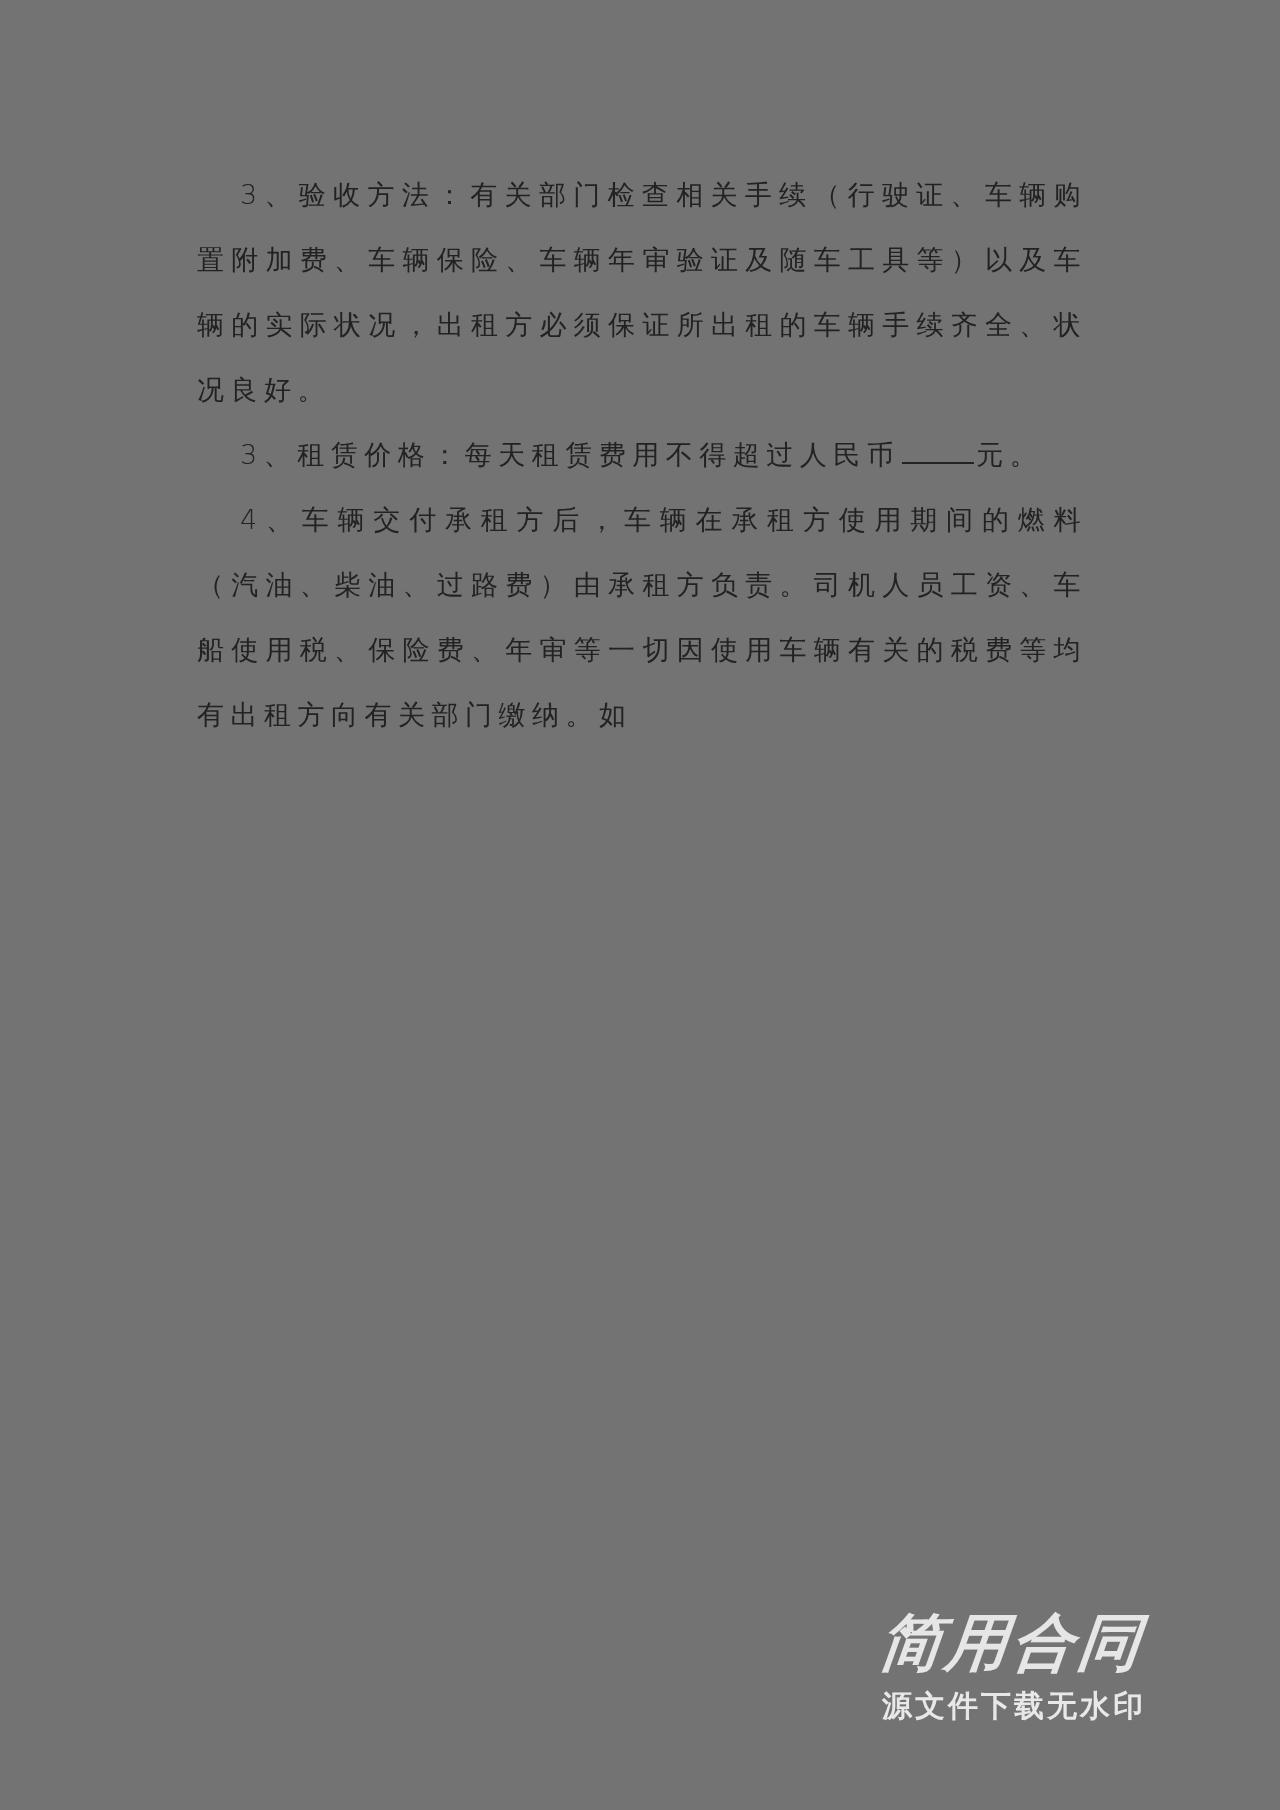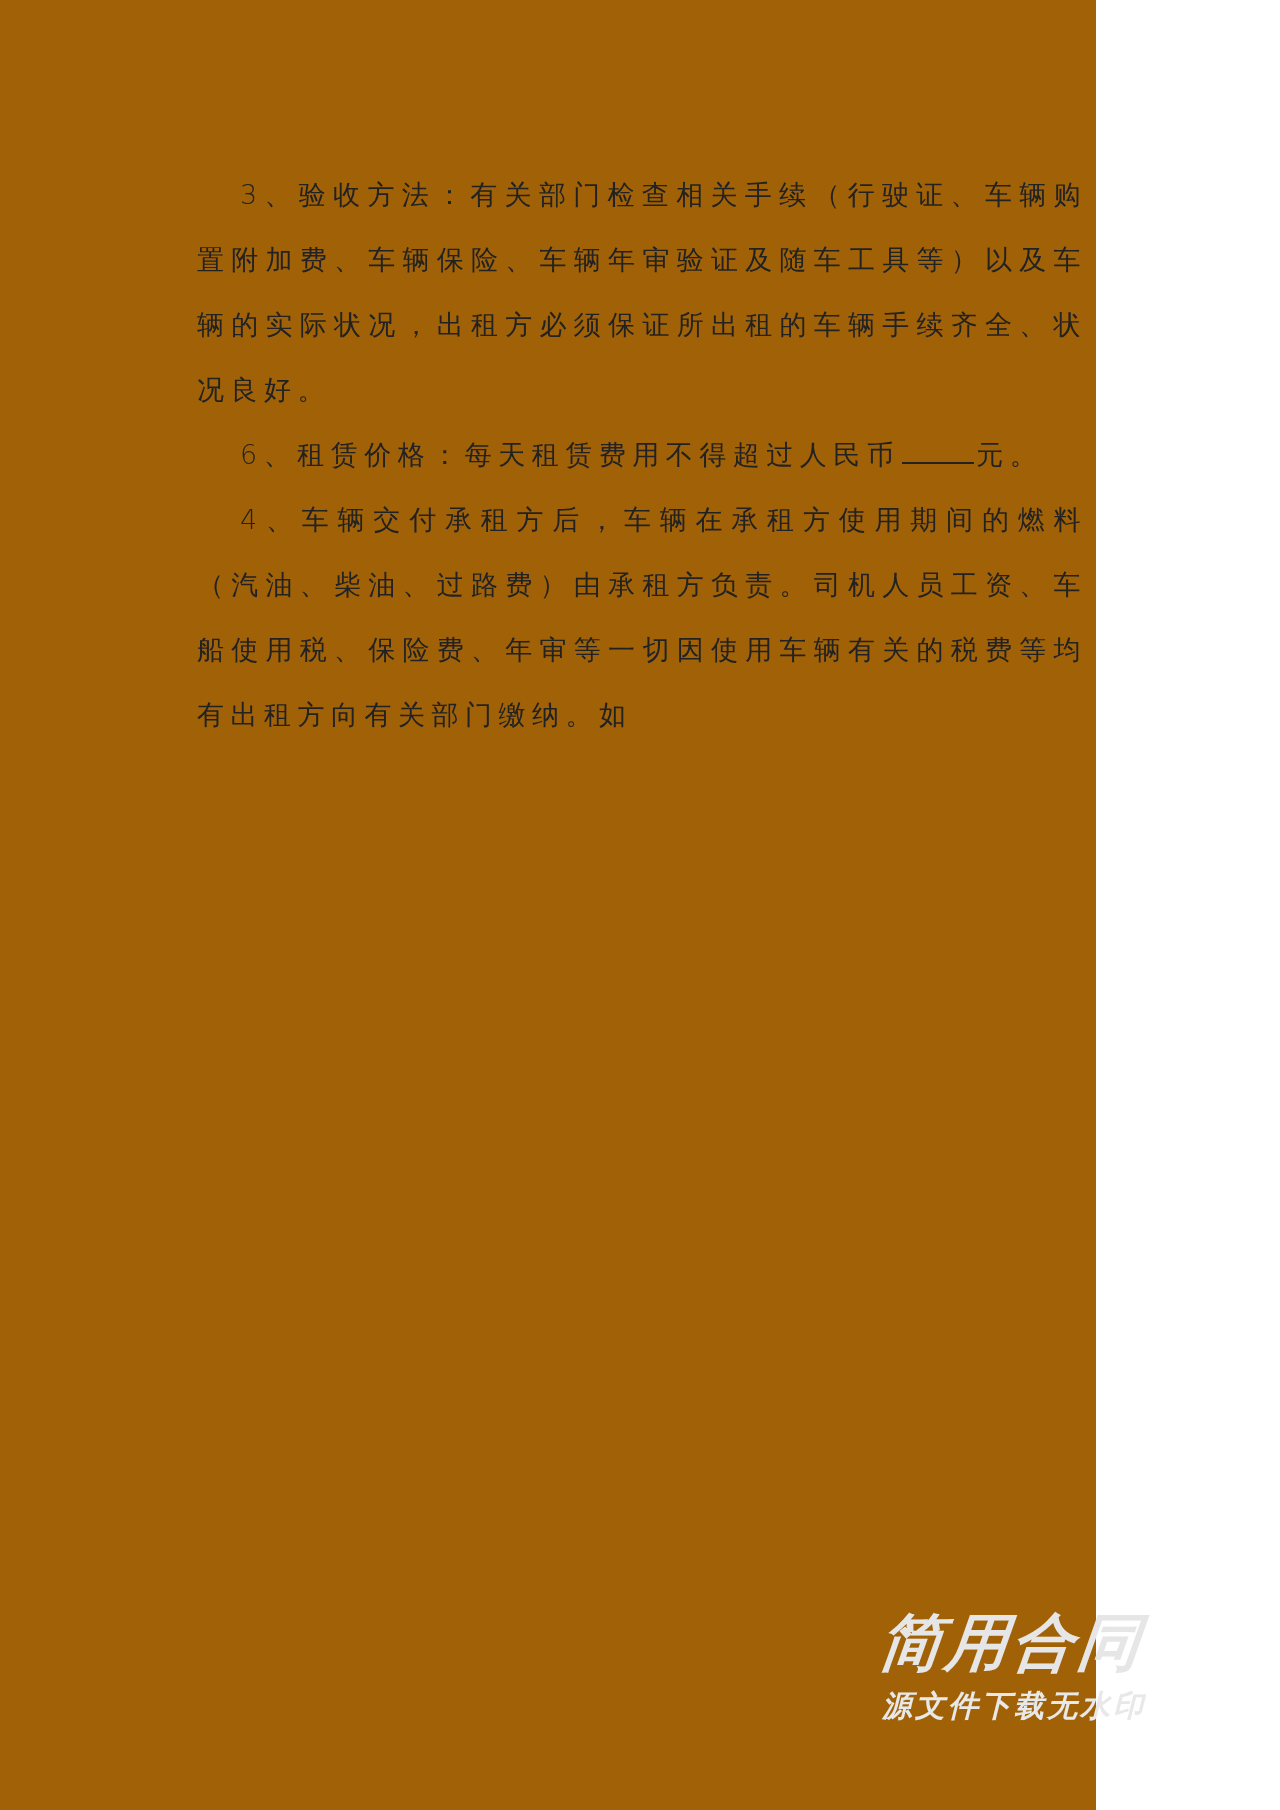--- a/index.html
+++ b/index.html
@@ -12,23 +12,23 @@
       height: 1810px;
       position: relative;
       overflow: hidden;
       font-family: "DejaVu Sans", "Liberation Sans", sans-serif;
       color: #1a1a1a;
     }
     .page {
       position: absolute;
       left: 0;
       top: 0;
-      width: 1096px;
+      width: 1280px;
       height: 1810px;
-      background: #a16207;
+      background: #737373;
     }
     .content {
       position: absolute;
       left: 197px;
       top: 162px;
       width: 890px;
     }
     .para {
       margin: 0;
       padding: 0;
@@ -72,34 +72,33 @@
       line-height: 70px;
       white-space: nowrap;
       transform: skewX(-6deg);
     }
     .wm-sub {
       position: absolute;
       left: 2px;
       top: 80px;
       font-size: 30px;
       font-weight: bold;
-      font-style: italic;
       color: #e8e8e8;
       letter-spacing: 3px;
       line-height: 36px;
       white-space: nowrap;
     }
   </style>
 </head>
 <body>
 
 <div class="page">
   <div class="content">
     <p class="para indent">3、验收方法：有关部门检查相关手续（行驶证、车辆购置附加费、车辆保险、车辆年审验证及随车工具等）以及车辆的实际状况，出租方必须保证所出租的车辆手续齐全、状况良好。</p>
-    <p class="para indent"><span>6、租赁价格：每天租赁费用不得超过人民币</span><span class="blank"></span><span>元。</span></p>
+    <p class="para indent"><span>3、租赁价格：每天租赁费用不得超过人民币</span><span class="blank"></span><span>元。</span></p>
     <p class="para indent">4、车辆交付承租方后，车辆在承租方使用期间的燃料（汽油、柴油、过路费）由承租方负责。司机人员工资、车船使用税、保险费、年审等一切因使用车辆有关的税费等均有出租方向有关部门缴纳。如</p>
   </div>
 
   <div class="watermark">
     <div class="wm-main">简用合同</div>
     <div class="wm-sub">源文件下载无水印</div>
   </div>
 </div>
 
 </body></html>

